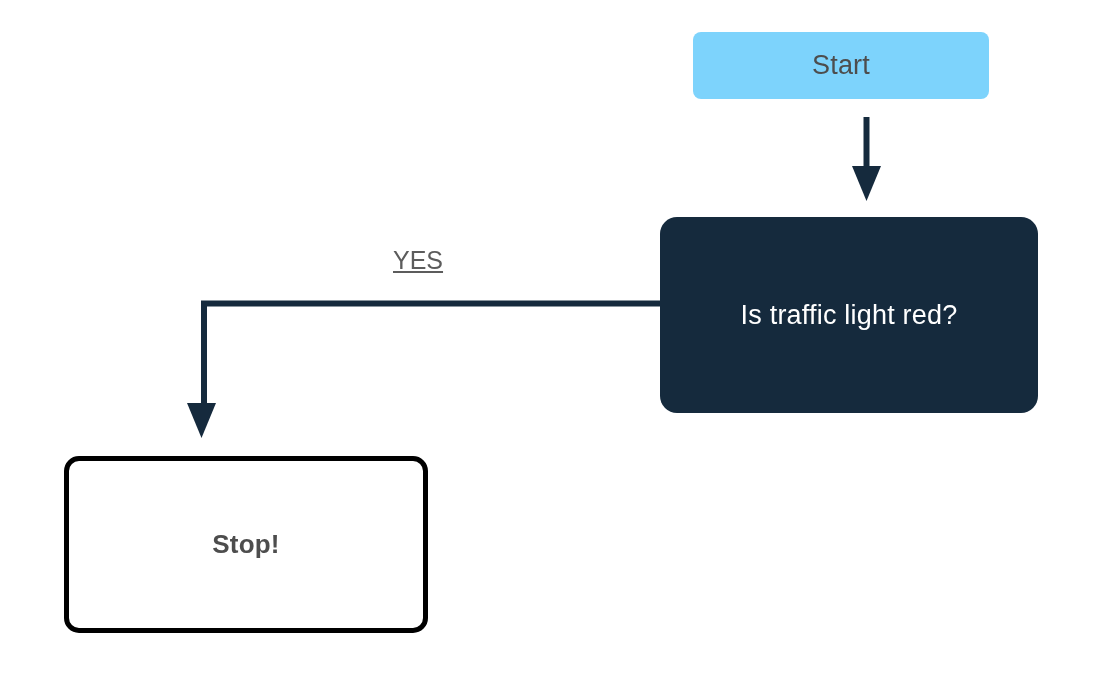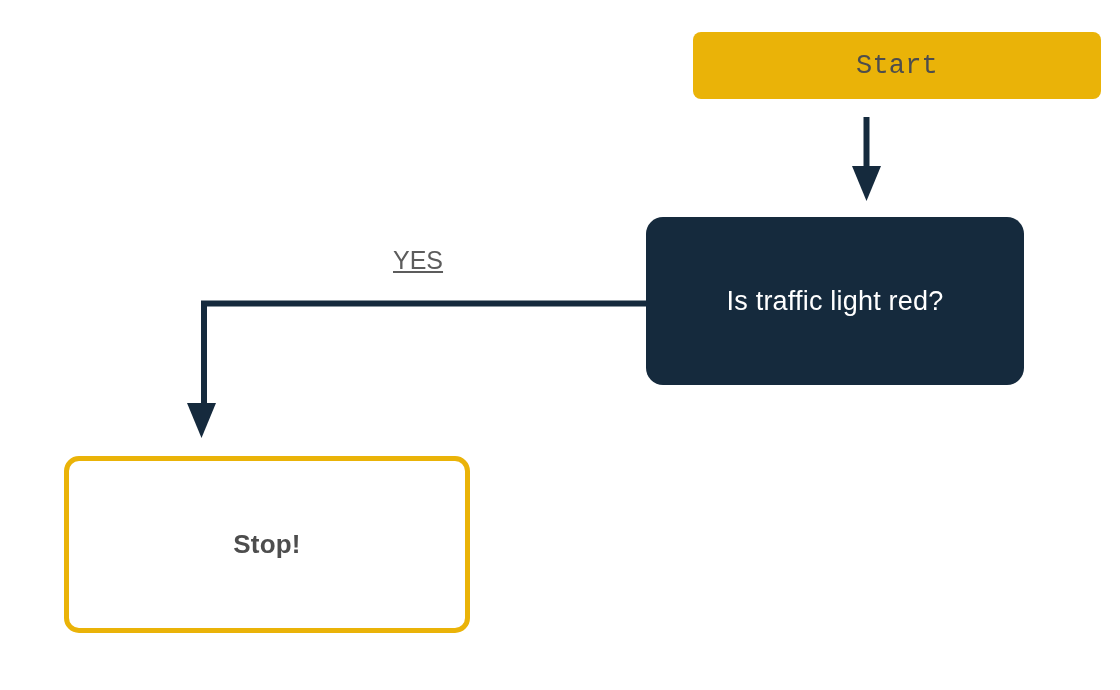--- a/index.html
+++ b/index.html
@@ -23,57 +23,56 @@
     display: flex;
     align-items: center;
     justify-content: center;
     text-align: center;
   }
 
   
   #start-node {
     left: 693px;
     top: 32px;
-    width: 408px;
+    width: 296px;
     height: 67px;
-    background: #eab308;
+    background: #7dd3fc;
     border-radius: 8px;
-    font-family: Liberation Mono, monospace;
   }
   #start-node .node-label {
     color: #4d4d4d;
     font-size: 27px;
     font-weight: 400;
     letter-spacing: 0.2px;
   }
 
   
   #decision-node {
-    left: 646px;
+    left: 660px;
     top: 217px;
     width: 378px;
-    height: 168px;
+    height: 196px;
     background: #152a3d;
     border-radius: 17px;
   }
   #decision-node .node-label {
     color: #ffffff;
     font-size: 27px;
     font-weight: 400;
     letter-spacing: 0.2px;
   }
 
   
   #stop-node {
     left: 64px;
     top: 456px;
-    width: 406px;
+    width: 364px;
     height: 177px;
     background: #ffffff;
-    border: 5px solid #eab308;
+    border: 5px solid #000000;
     border-radius: 15px;
   }
   #stop-node .node-label {
     color: #4d4d4d;
     font-size: 26px;
     font-weight: bold;
     letter-spacing: 0.2px;
   }
 
   

